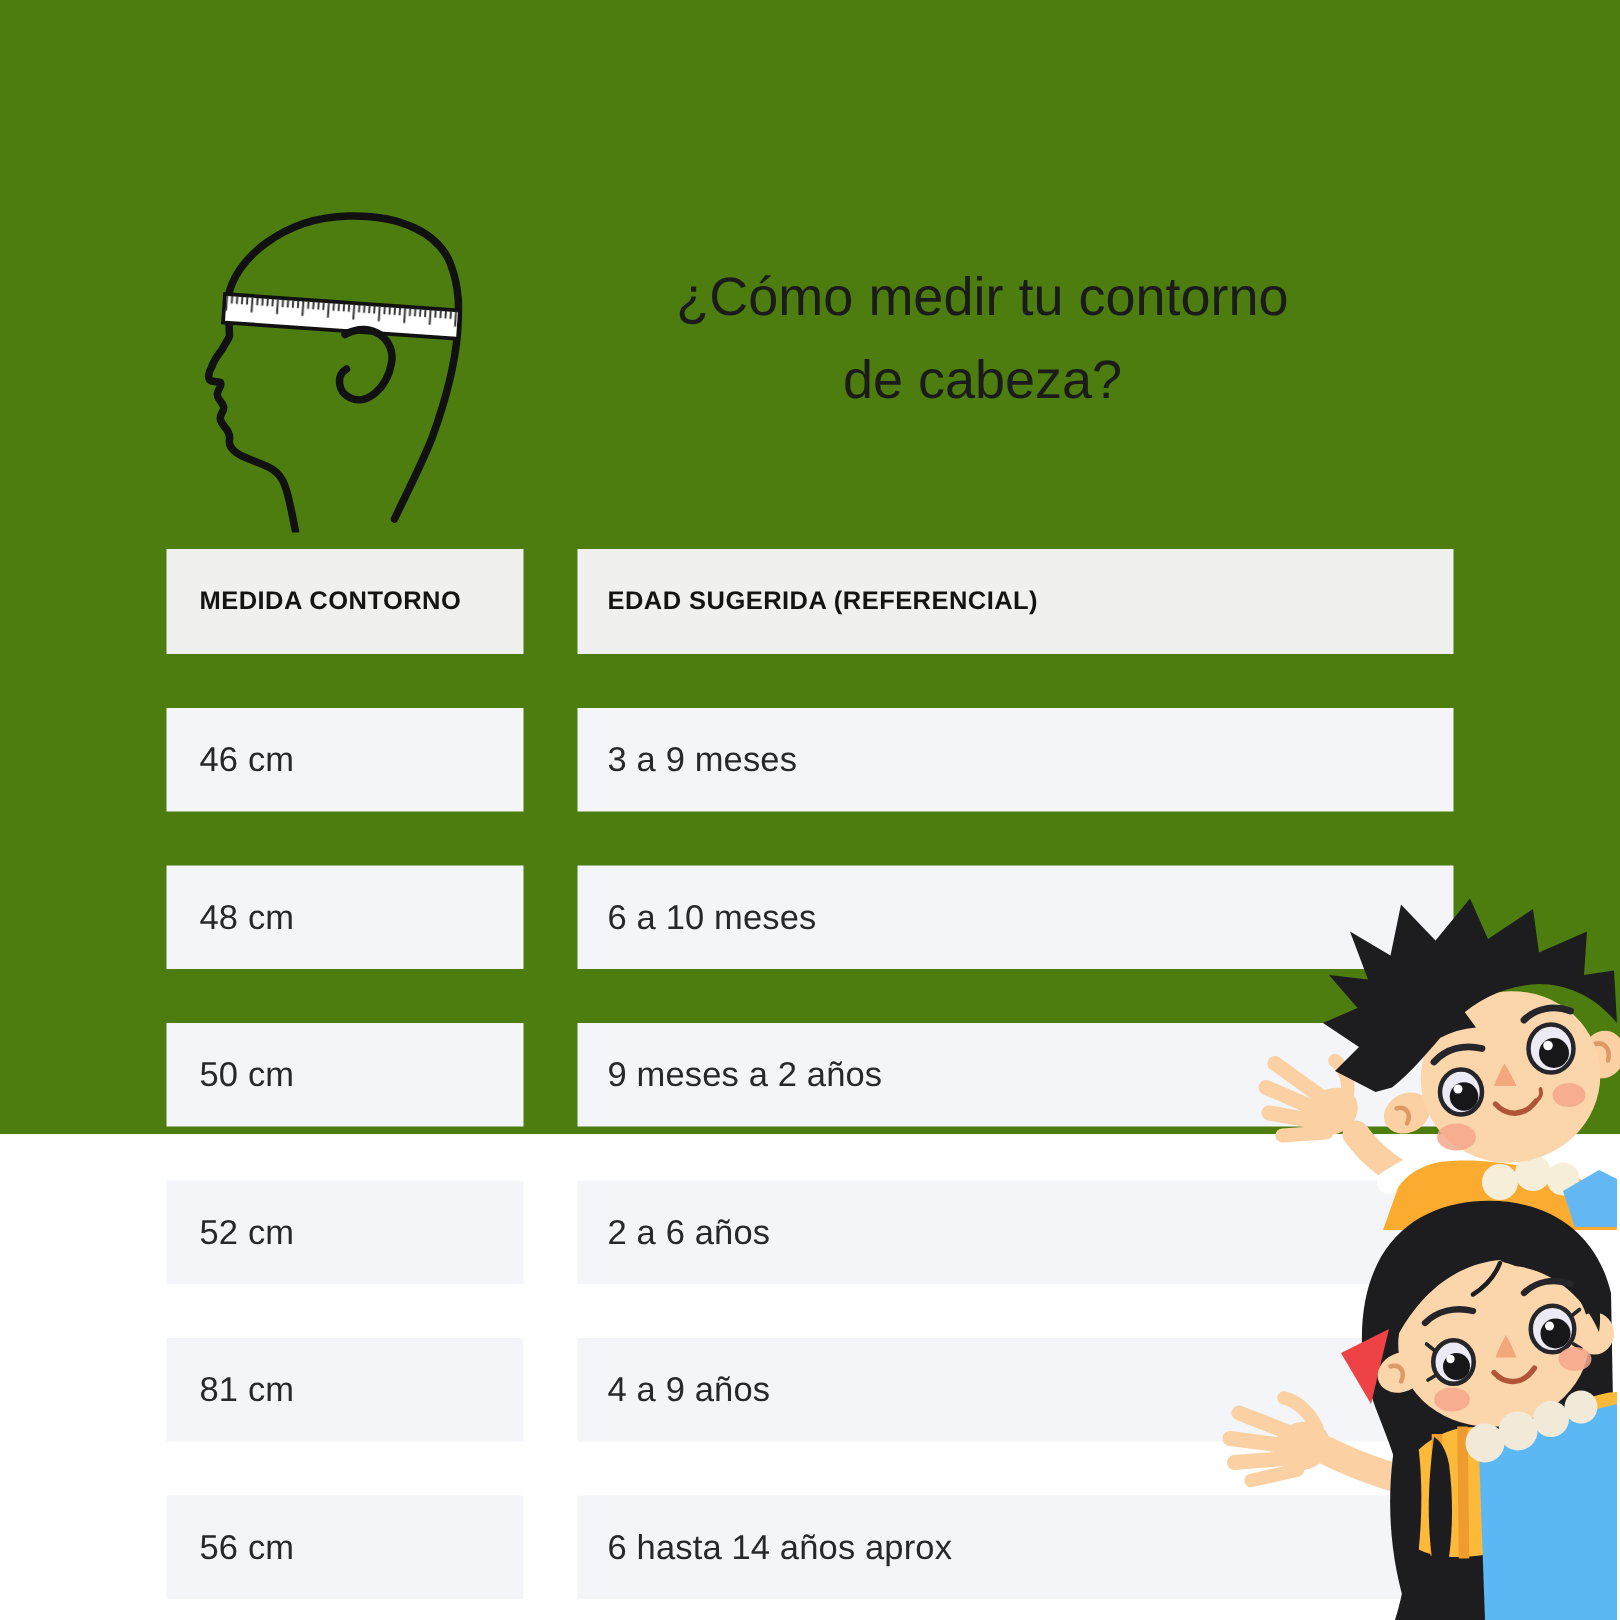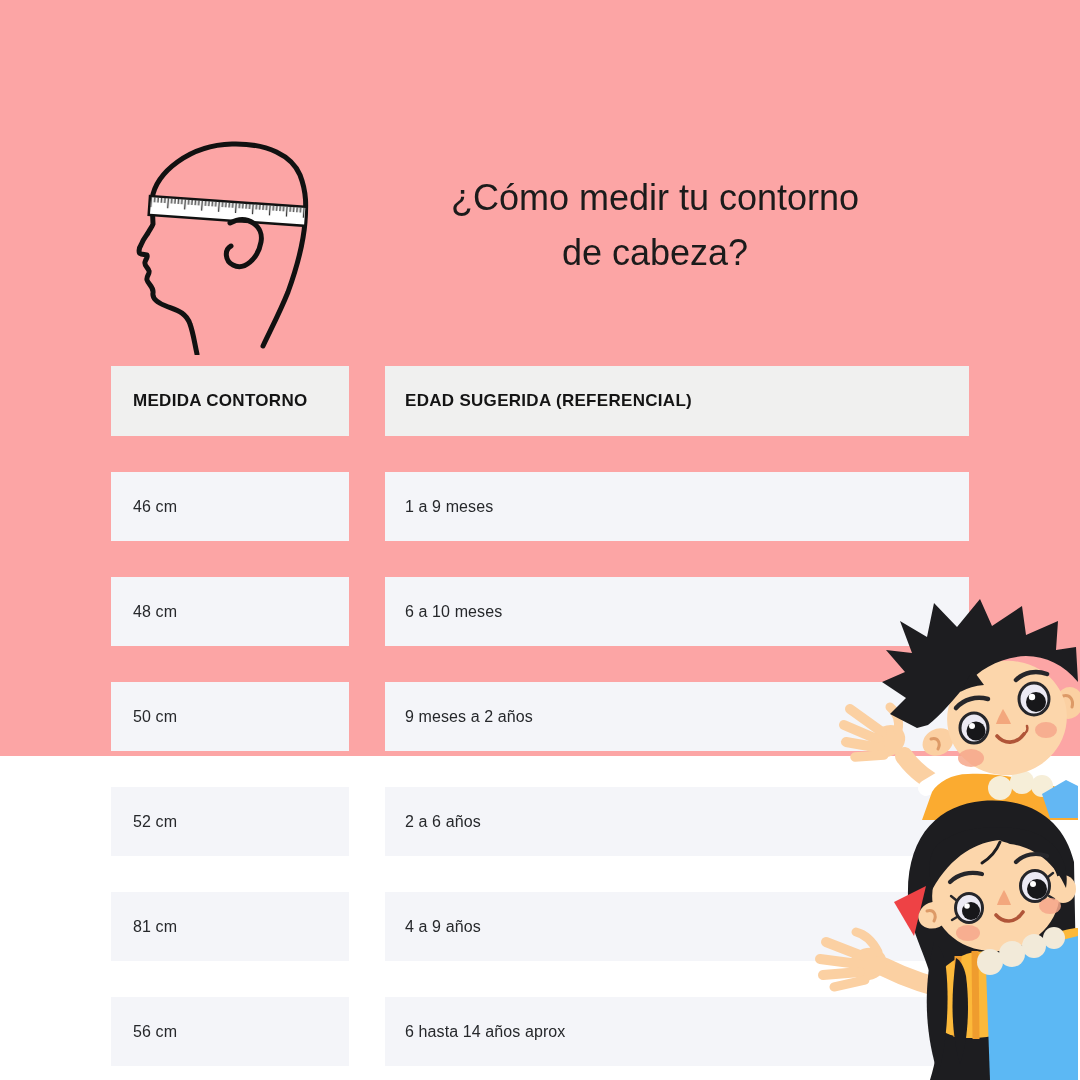--- a/index.html
+++ b/index.html
@@ -2,21 +2,21 @@
 <html><head>
 <meta charset="utf-8">
 <style>
   html,body { margin:0; padding:0; }
   body {
     width:1080px; height:1080px;
     background:#ffffff;
     font-family:"Liberation Sans", sans-serif;
     overflow:hidden;
   }
-  .canvas { position:relative; width:1080px; height:756px; background:#fca5a5; }
+  .canvas { position:relative; width:1080px; height:756px; background:#4d7c0f; }
 
   
   .title {
     position:absolute; left:330px; top:170px; width:650px;
     text-align:center; color:#1b1b1b;
     font-size:36px; line-height:55px; font-weight:400;
   }
 
   
   .head-illo { position:absolute; left:130px; top:135px; width:190px; height:220px; }
@@ -25,21 +25,21 @@
   .size-table {
     position:absolute; left:111px; top:366px; width:858px;
     display:grid; grid-template-columns:238px 1fr;
     column-gap:4px; row-gap:5px; z-index:1;gap:36px;
   }
   .size-table .trow { display:contents; }
   .cell {
     background:#f4f5f9; height:69px;
     display:flex; align-items:center;
     padding-left:22px; box-sizing:border-box;
-    font-size:16px; color:#26282b; letter-spacing:0.1px;
+    font-size:23px; color:#26282b; letter-spacing:0.1px;
   }
   .cell.col2 { padding-left:20px; }
   .cell.header {
     background:#f0f0ef; height:70px;
     font-weight:bold; font-size:17px; color:#141414; letter-spacing:0.3px;
   }
 
   
   .kids-illo { position:absolute; left:810px; top:590px; width:270px; height:490px; z-index:2; }
 </style>
@@ -86,21 +86,21 @@
     <div>¿Cómo medir tu contorno</div>
     <div>de cabeza?</div>
   </div>
 
   <div class="size-table">
     <div class="cell header">MEDIDA CONTORNO</div>
     <div class="cell header col2">EDAD SUGERIDA (REFERENCIAL)</div>
 
     <div class="trow">
       <div class="cell">46 cm</div>
-      <div class="cell col2">1 a 9 meses</div>
+      <div class="cell col2">3 a 9 meses</div>
     </div>
     <div class="trow">
       <div class="cell">48 cm</div>
       <div class="cell col2">6 a 10 meses</div>
     </div>
     <div class="trow">
       <div class="cell">50 cm</div>
       <div class="cell col2">9 meses a 2 años</div>
     </div>
     <div class="trow">

